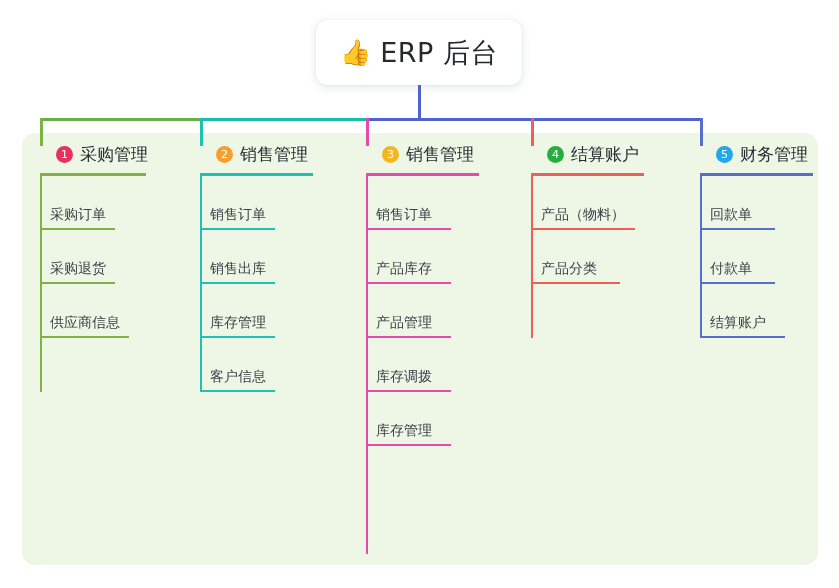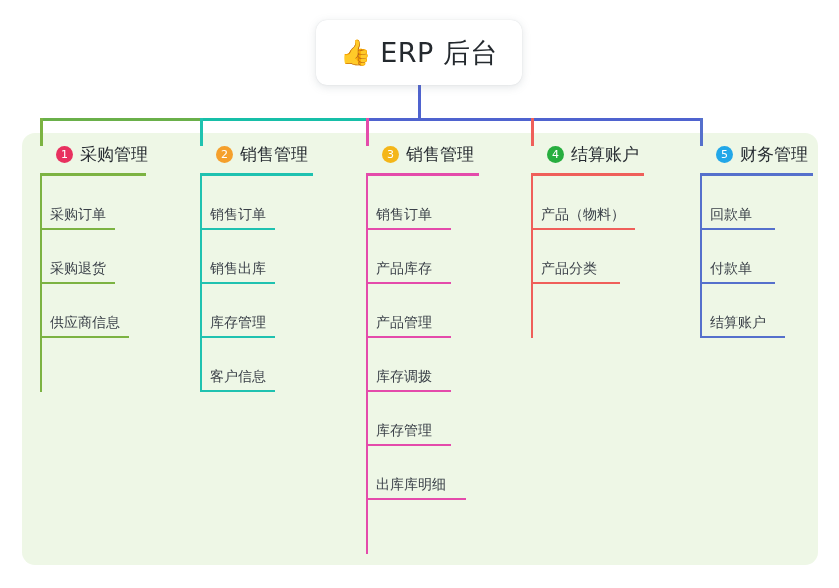--- a/index.html
+++ b/index.html
@@ -252,24 +252,20 @@
             <div class="leaf-rule" style="width: 85px; background: rgb(228, 75, 171);"></div>
           </div>
           <div class="leaf">
             <span class="leaf-label">库存调拨</span>
             <div class="leaf-rule" style="width: 85px; background: rgb(228, 75, 171);"></div>
           </div>
           <div class="leaf">
             <span class="leaf-label">库存管理</span>
             <div class="leaf-rule" style="width: 85px; background: rgb(228, 75, 171);"></div>
           </div>
-          <div class="leaf">
-            <span class="leaf-label">出库库明细</span>
-            <div class="leaf-rule" style="width: 100px; background: rgb(228, 75, 171);"></div>
-          </div>
         </div>
       </div>
       <div class="column" style="left: 531px; width: 150px;">
         <div class="col-head">
           <span class="badge" style="background: rgb(39, 174, 63);">4</span>
           <span class="col-title">结算账户</span>
         </div>
         <div class="head-rule" style="width: 113px; background: rgb(239, 95, 90);"></div>
         <div class="leaves">
           <div class="spine" style="height: 162px; background: rgb(239, 95, 90);"></div>

